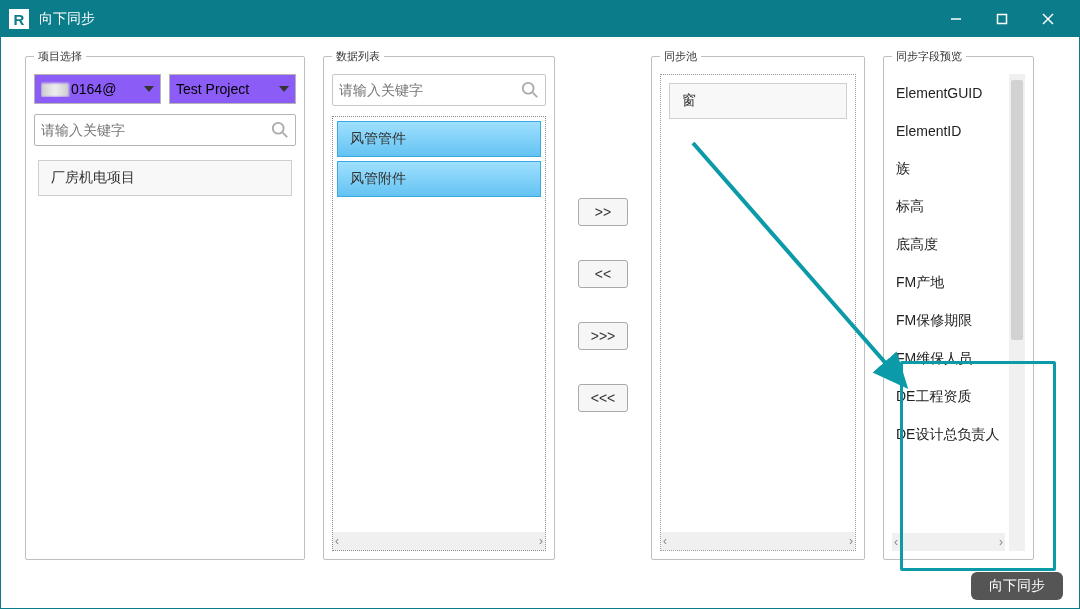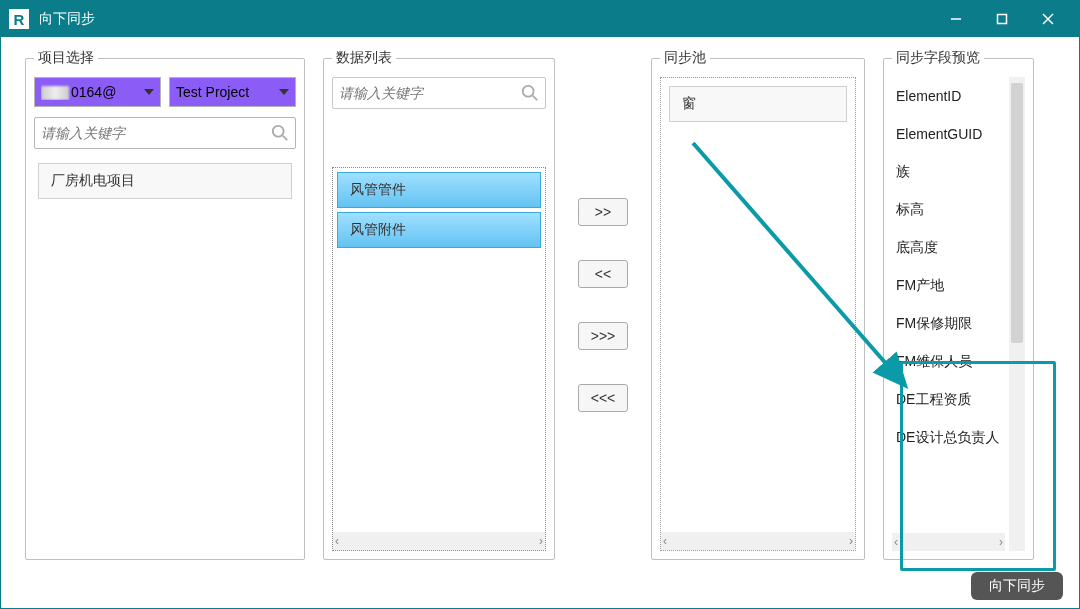--- a/index.html
+++ b/index.html
@@ -58,25 +58,25 @@
   border-radius: 2px;
   margin-right: 18px;
   padding: 10px 8px 8px 8px;
   display: flex;
   flex-direction: column;
   min-width: 0;
 }
 fieldset.group legend {
   padding: 0 4px;
   color: #333;
-  font-size: 14px;
+  font-size: 11px;
 }
 
 .grp-project { width: 280px; }
-.grp-data    { width: 232px; gap: 48px; }
+.grp-data    { width: 232px; }
 .grp-pool    { width: 214px; }
 .grp-fields  { width: 151px; flex: 0 0 auto; margin-right: 0;}
 
 .transfer-col {
   width: 60px;
   display: flex;
   flex-direction: column;
   align-items: center;
   justify-content: center;
   gap: 34px;
@@ -123,21 +123,21 @@
   height: 32px;
   border: 1px solid #b5b5b5;
   border-radius: 2px;
   display: flex; align-items: center;
   padding: 0 6px;
   margin-top: 10px;
   color: #999;
 }
 .search-wrap input {
   flex:1; border:none; outline:none;
-  font-size: 14px; font-style: italic;
+  font-size: 14px; 
   color: #999; background: transparent;
 }
 .search-wrap .mag {
   width:18px; height:18px;
 }
 
 .list-box {
   margin-top: 10px;
   flex: 1;
   border: 1px dotted #999;
@@ -324,22 +324,22 @@
             <span>‹</span>
             <span>›</span>
           </div>
       </div>
     </fieldset>
 
     <fieldset class="group grp-fields">
       <legend>同步字段预览</legend>
       <div class="fields-host">
         <div class="fields-body">
+          <div class="field-row">ElementGUID</div>
           <div class="field-row">ElementID</div>
-          <div class="field-row">ElementGUID</div>
           <div class="field-row">族</div>
           <div class="field-row">标高</div>
           <div class="field-row">底高度</div>
           <div class="field-row">FM产地</div>
           <div class="field-row">FM保修期限</div>
           <div class="field-row">FM维保人员</div>
           <div class="field-row">DE工程资质</div>
           <div class="field-row">DE设计总负责人</div>
           <div class="scroll-row" style="margin-top:auto">
               <span>‹</span>

